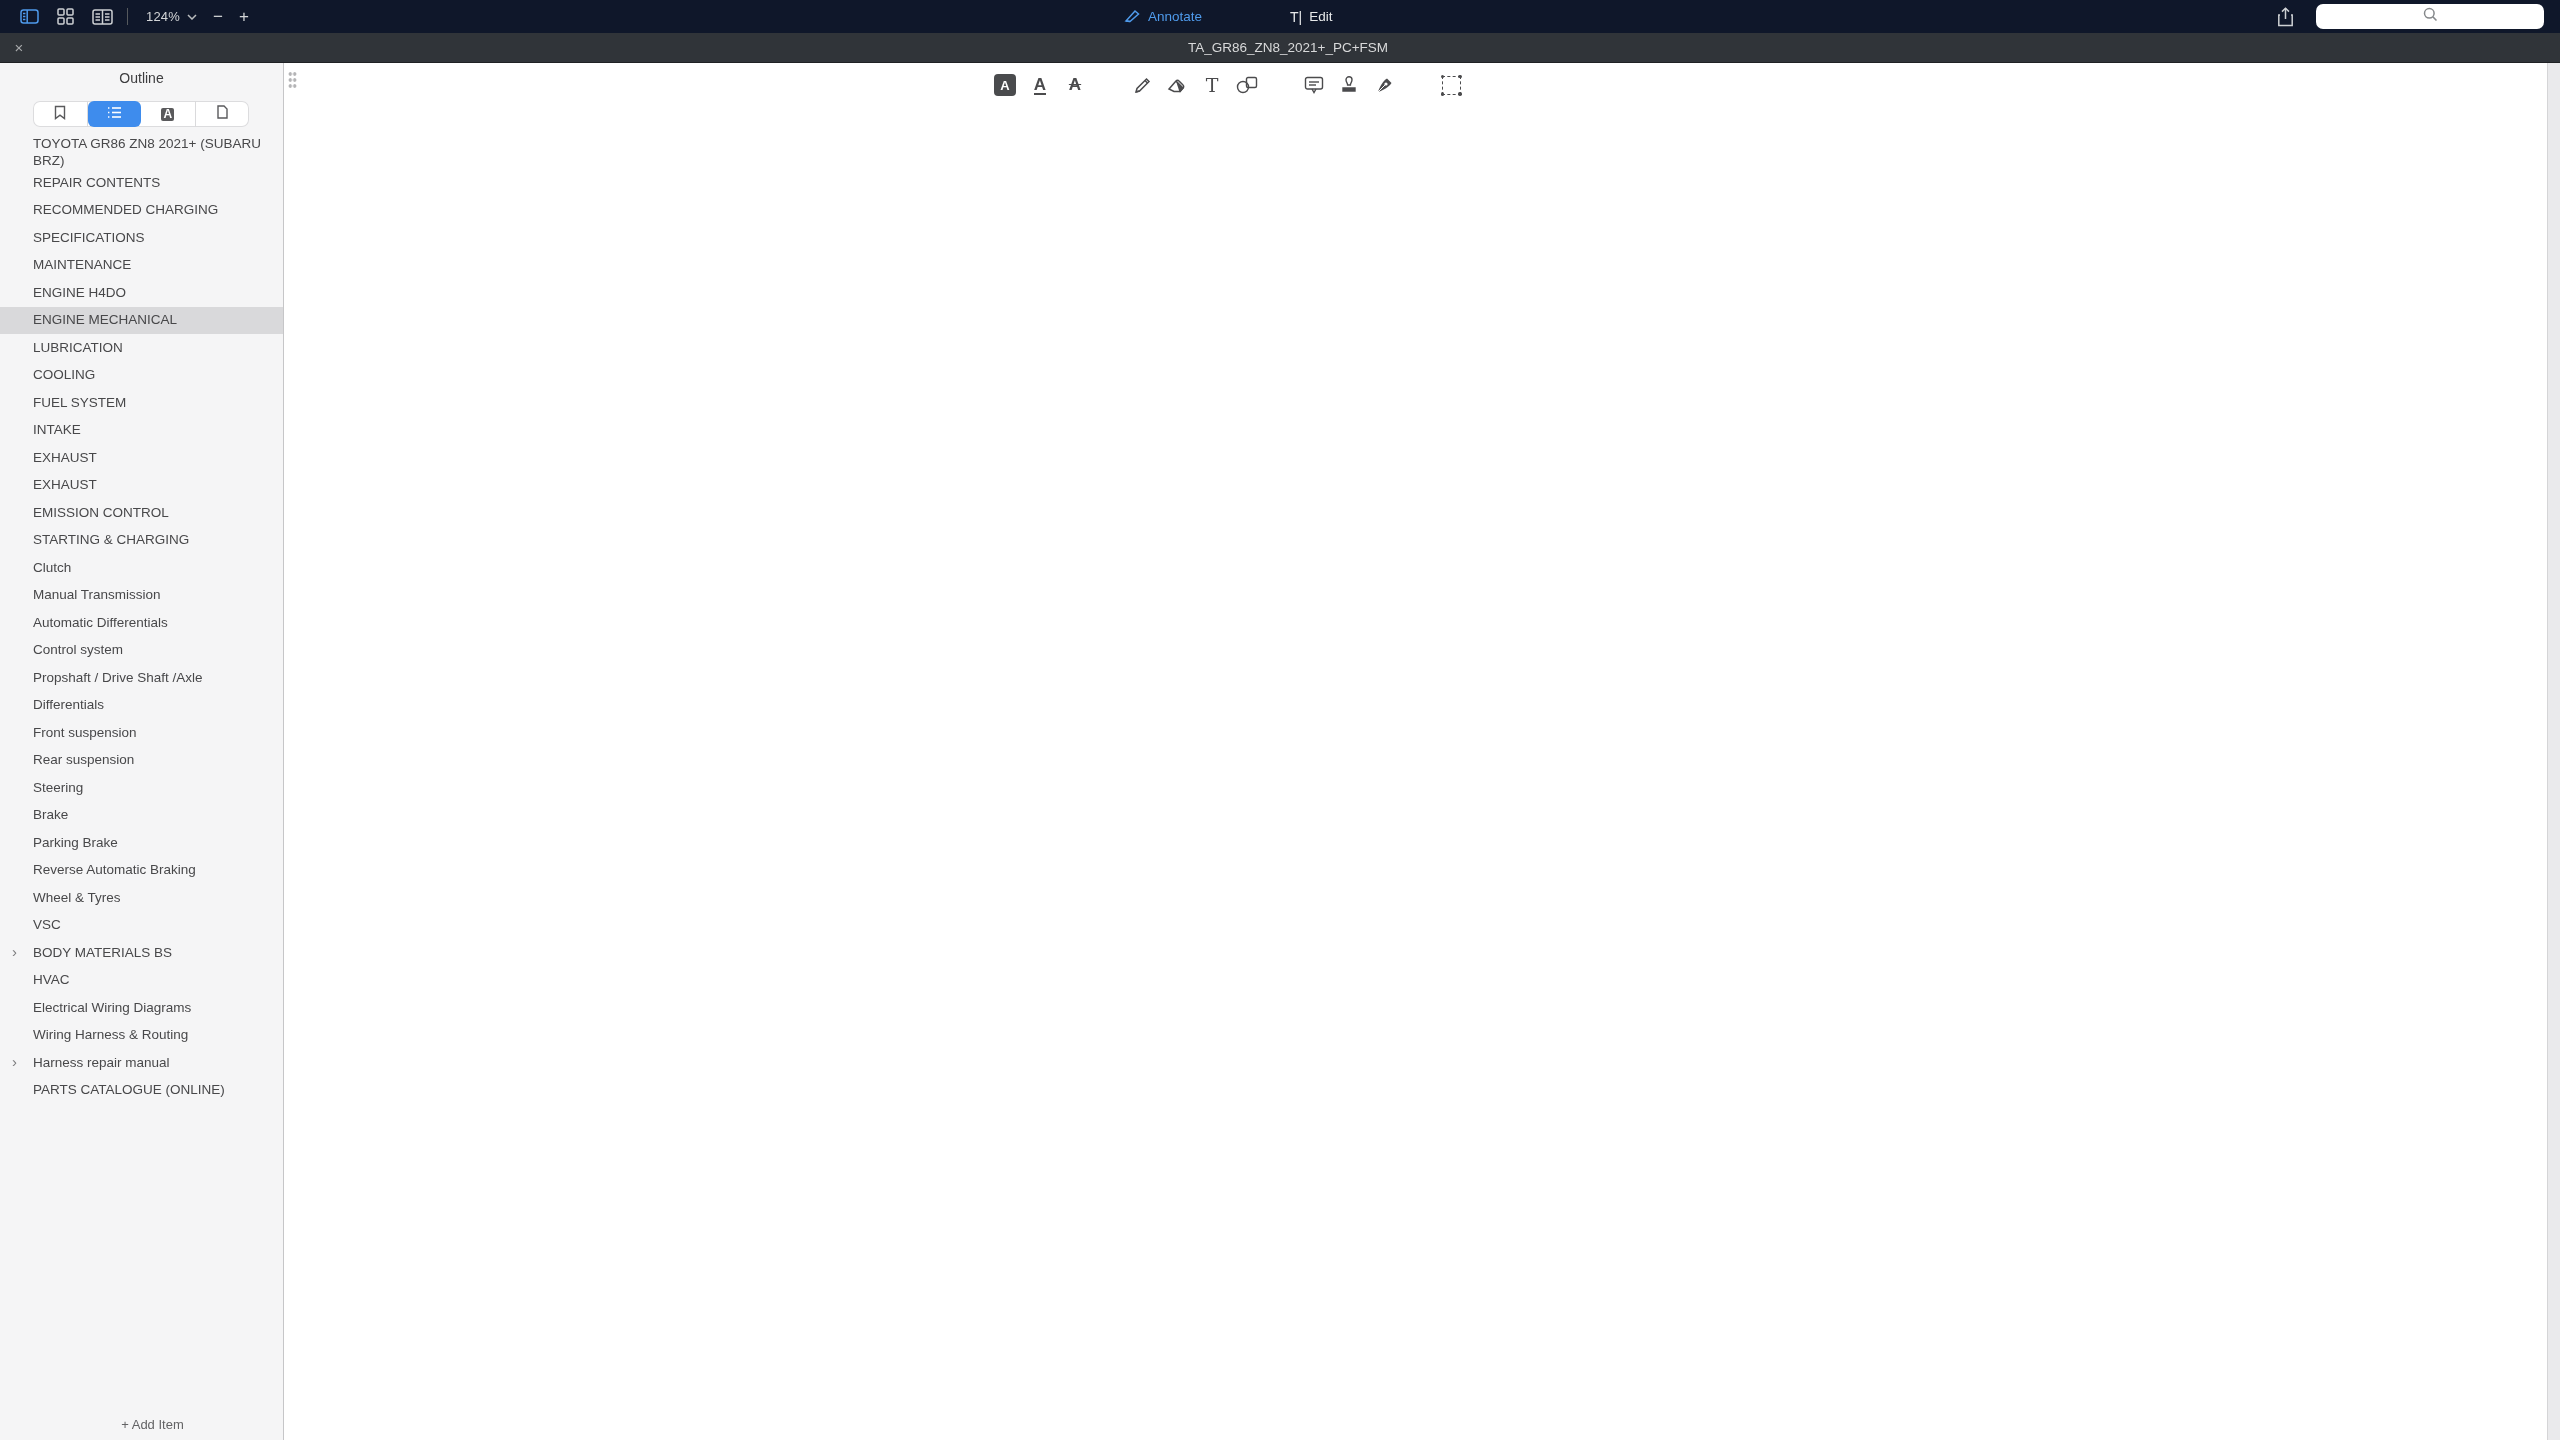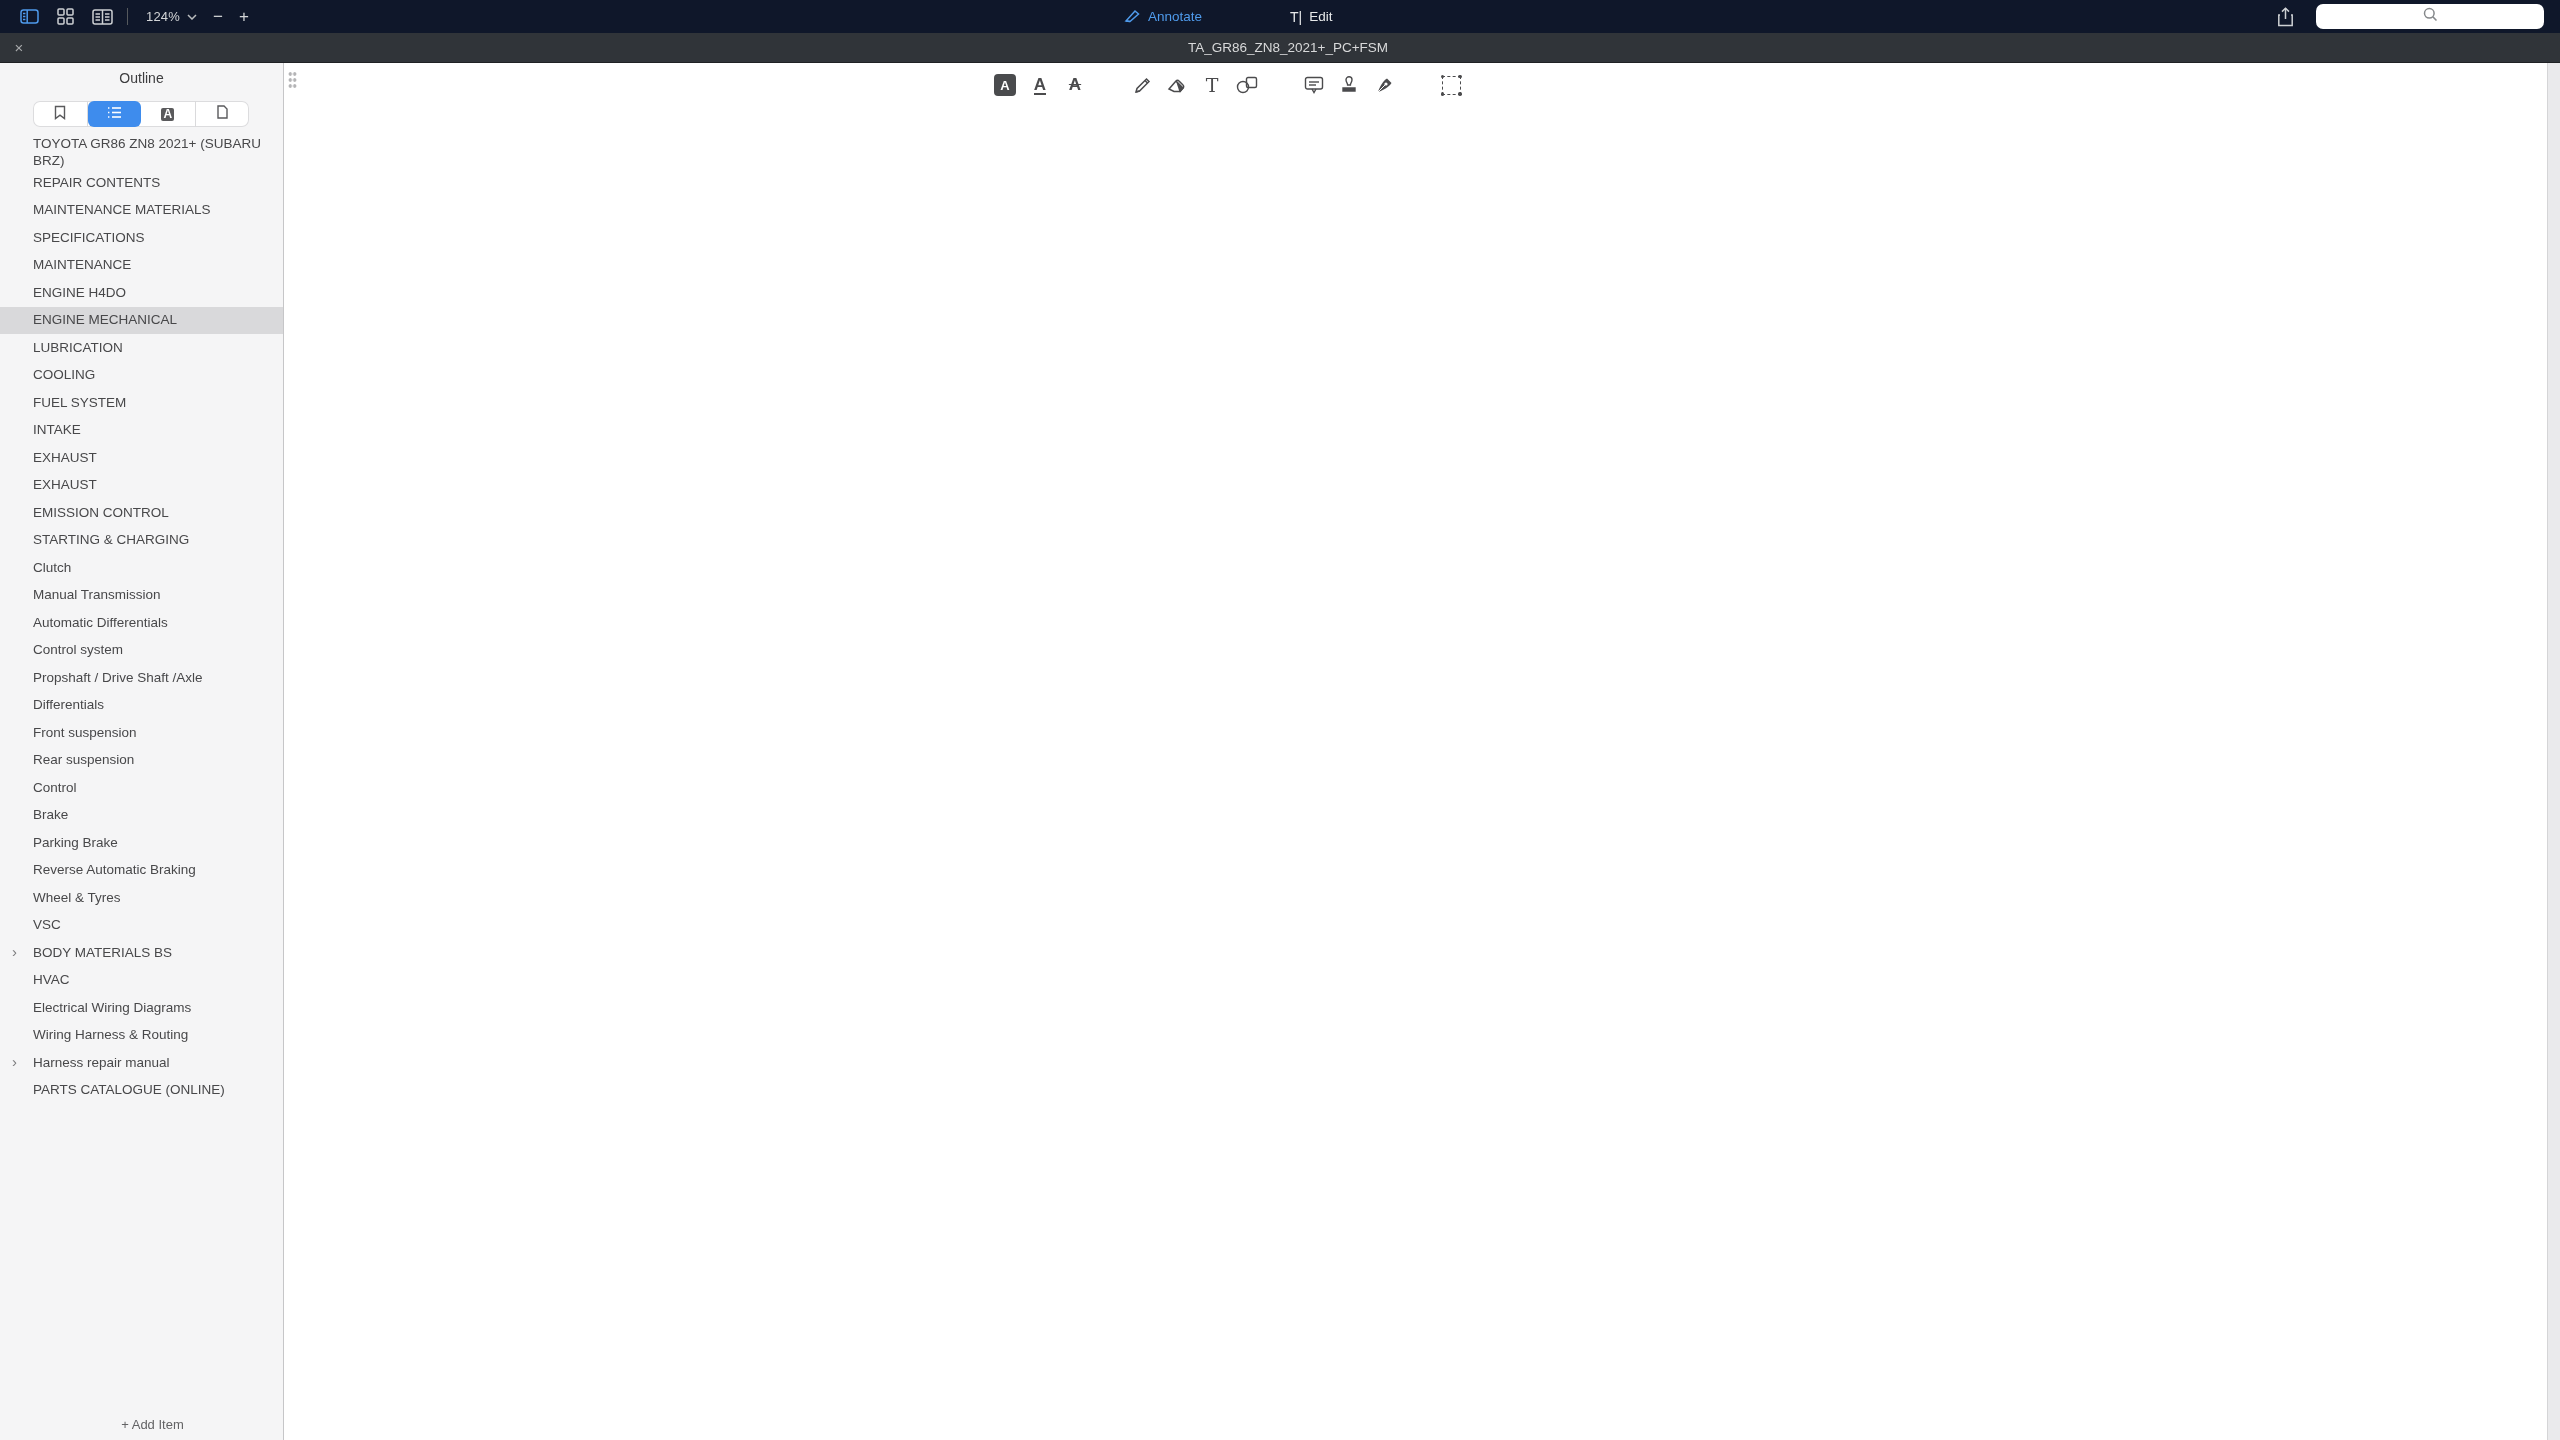--- a/index.html
+++ b/index.html
@@ -210,21 +210,21 @@
     </div>
   </div>
   <div id="sb-list">
       <div class="sb-item">
         <span>TOYOTA GR86 ZN8 2021+ (SUBARU BRZ)</span>
       </div>
       <div class="sb-item">
         <span>REPAIR CONTENTS</span>
       </div>
       <div class="sb-item">
-        <span>MAINTENANCE MATERIALS</span>
+        <span>RECOMMENDED CHARGING</span>
       </div>
       <div class="sb-item">
         <span>SPECIFICATIONS</span>
       </div>
       <div class="sb-item">
         <span>MAINTENANCE</span>
       </div>
       <div class="sb-item">
         <span>ENGINE H4DO</span>
       </div>
@@ -273,21 +273,21 @@
       <div class="sb-item">
         <span>Differentials</span>
       </div>
       <div class="sb-item">
         <span>Front suspension</span>
       </div>
       <div class="sb-item">
         <span>Rear suspension</span>
       </div>
       <div class="sb-item">
-        <span>Control</span>
+        <span>Steering</span>
       </div>
       <div class="sb-item">
         <span>Brake</span>
       </div>
       <div class="sb-item">
         <span>Parking Brake</span>
       </div>
       <div class="sb-item">
         <span>Reverse Automatic Braking</span>
       </div>

